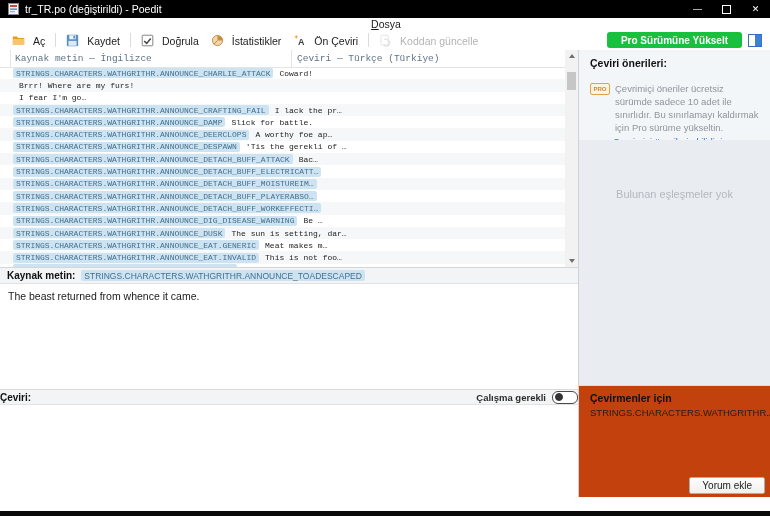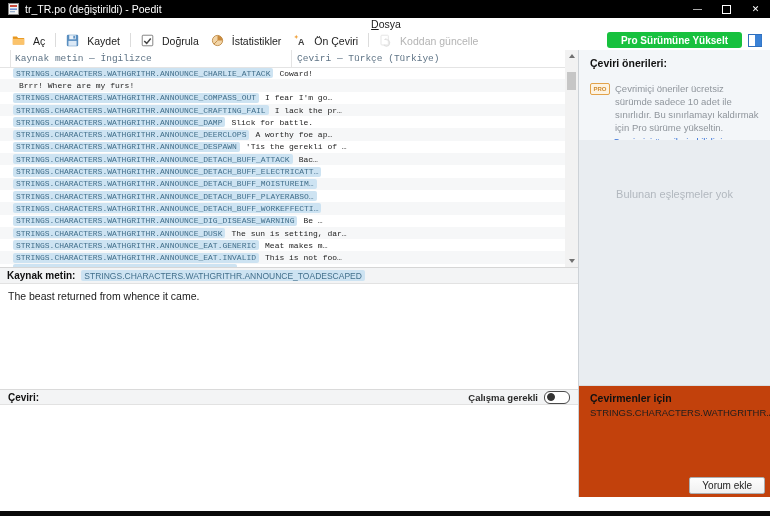--- a/index.html
+++ b/index.html
@@ -58,21 +58,21 @@
   .srcbar{position:absolute;top:267px;left:0;width:578px;height:17px;background:#f3f4f5;
     border-top:1px solid #d6d6d6;border-bottom:1px solid #e2e2e2;display:flex;align-items:center;
     padding-left:7px;box-sizing:border-box;font-size:10px;}
   .srcbar .lbl{font-weight:bold;color:#111;margin-right:6px;white-space:nowrap;}
   .srcbar .tagpill{font-size:8.5px;}
   .srctext{position:absolute;top:284px;left:0;width:578px;height:105px;background:#fff;
     font-size:10.5px;color:#1a1a1a;padding:6px 8px;box-sizing:border-box;}
   
   .transbar{position:absolute;top:389px;left:0;width:578px;height:16px;background:#f3f4f5;
     border-top:1px solid #dadada;border-bottom:1px solid #e2e2e2;display:flex;align-items:center;
-    padding:0 8px;box-sizing:border-box;font-size:10px;}
+    padding:0 0;box-sizing:border-box;font-size:10px;}
   .transbar .lbl{font-weight:bold;color:#111;flex:1;}
   .needswork{font-size:9.5px;font-weight:600;color:#2b2b2b;margin-right:6px;white-space:nowrap;}
   .toggle{width:24px;height:11px;border:1px solid #4a4a4a;border-radius:6px;background:#fff;
     position:relative;flex:none;}
   .toggle .knob{position:absolute;left:1.5px;top:1.5px;width:6px;height:6px;border:1px solid #333;
     border-radius:50%;background:#333;}
   .transtext{position:absolute;top:405px;left:0;width:578px;height:92px;background:#fff;
     font-size:10.5px;color:#1a1a1a;padding:5px 8px;box-sizing:border-box;}
   
   .sidebar{position:absolute;top:50px;left:578px;width:192px;height:447px;background:#f3f6f9;
@@ -201,21 +201,20 @@
     </div>
     <div class="rows" id="rows">
         <div class="row">
           <span class="tagpill">STRINGS.CHARACTERS.WATHGRITHR.ANNOUNCE_CHARLIE_ATTACK</span>
           <span class="src">Coward!</span>
         </div>
         <div class="row">
           <span class="src">Brrr! Where are my furs!</span>
         </div>
         <div class="row">
-          <span class="tagpill">STRINGS.CHARACTERS.WATHGRITHR.ANNOUNCE_COMPASS_OUT</span>
           <span class="src">I fear I'm go…</span>
         </div>
         <div class="row">
           <span class="tagpill">STRINGS.CHARACTERS.WATHGRITHR.ANNOUNCE_CRAFTING_FAIL</span>
           <span class="src">I lack the pr…</span>
         </div>
         <div class="row">
           <span class="tagpill">STRINGS.CHARACTERS.WATHGRITHR.ANNOUNCE_DAMP</span>
           <span class="src">Slick for battle.</span>
         </div>

